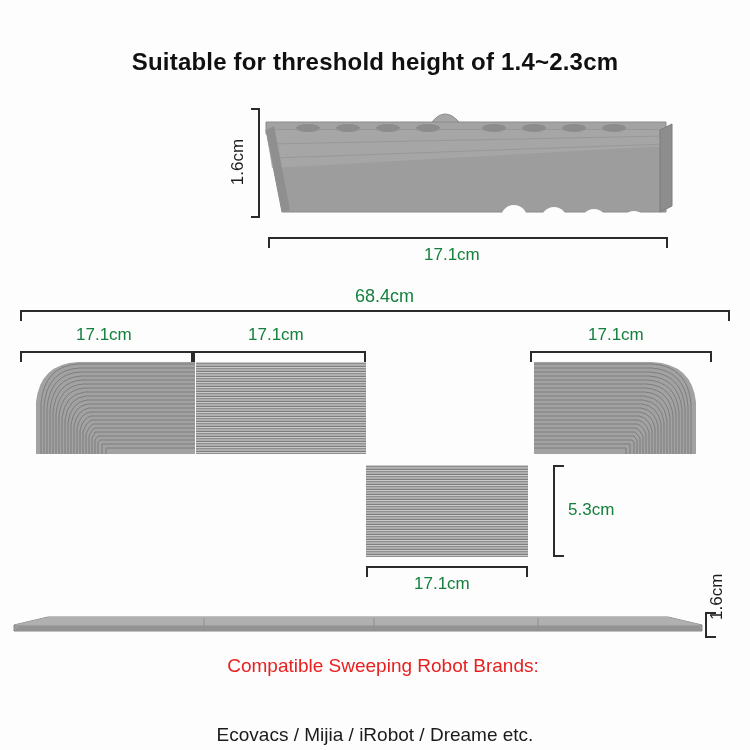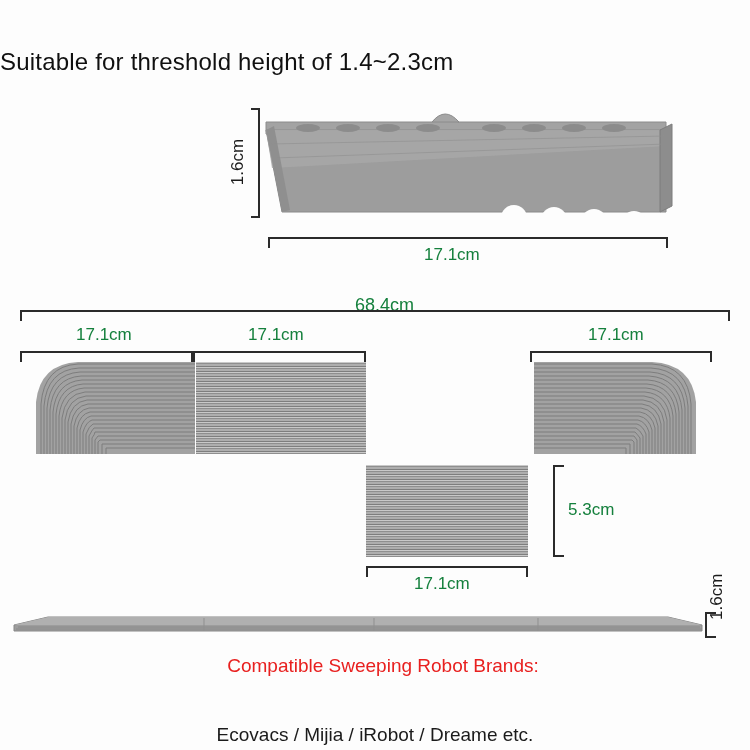--- a/index.html
+++ b/index.html
@@ -19,22 +19,23 @@
     left: 0; top: 0;
     width: 750px;
     height: 750px;
   }
   
   .title {
     position: absolute;
     left: 0;
     top: 48px;
     width: 750px;
+    text-align: center;
     font-size: 24px;
-    font-weight: normal;
+    font-weight: bold;
     color: #101010;
     letter-spacing: 0.2px;
   }
   
   .dim-label {
     position: absolute;
     font-size: 17px;
     color: #15803d;
     white-space: nowrap;
   }
@@ -167,21 +168,21 @@
       </g>
     </svg>
   </div>
 
   <div class="br-v right" style="left:258px; top:108px; height:110px;"></div>
   <div class="vertical-label" style="left:215px; top:152px; transform: rotate(-90deg);">1.6cm</div>
 
   <div class="br-h" style="left:268px; top:237px; width:400px;"></div>
   <div class="dim-label" style="left:424px; top:245px;">17.1cm</div>
 
-  <div class="dim-label" style="left:355px; top:286px; font-size:18px;margin-top:9px;">68.4cm</div>
+  <div class="dim-label" style="left:355px; top:286px; font-size:18px;">68.4cm</div>
   <div class="br-h" style="left:20px; top:310px; width:710px;"></div>
 
   <div class="dim-label" style="left:76px; top:325px;">17.1cm</div>
   <div class="dim-label" style="left:248px; top:325px;">17.1cm</div>
   <div class="dim-label" style="left:588px; top:325px;">17.1cm</div>
 
   <div class="br-h" style="left:20px; top:351px; width:173px;"></div>
   <div class="br-h" style="left:193px; top:351px; width:173px;"></div>
   <div class="br-h" style="left:530px; top:351px; width:182px;"></div>
 

